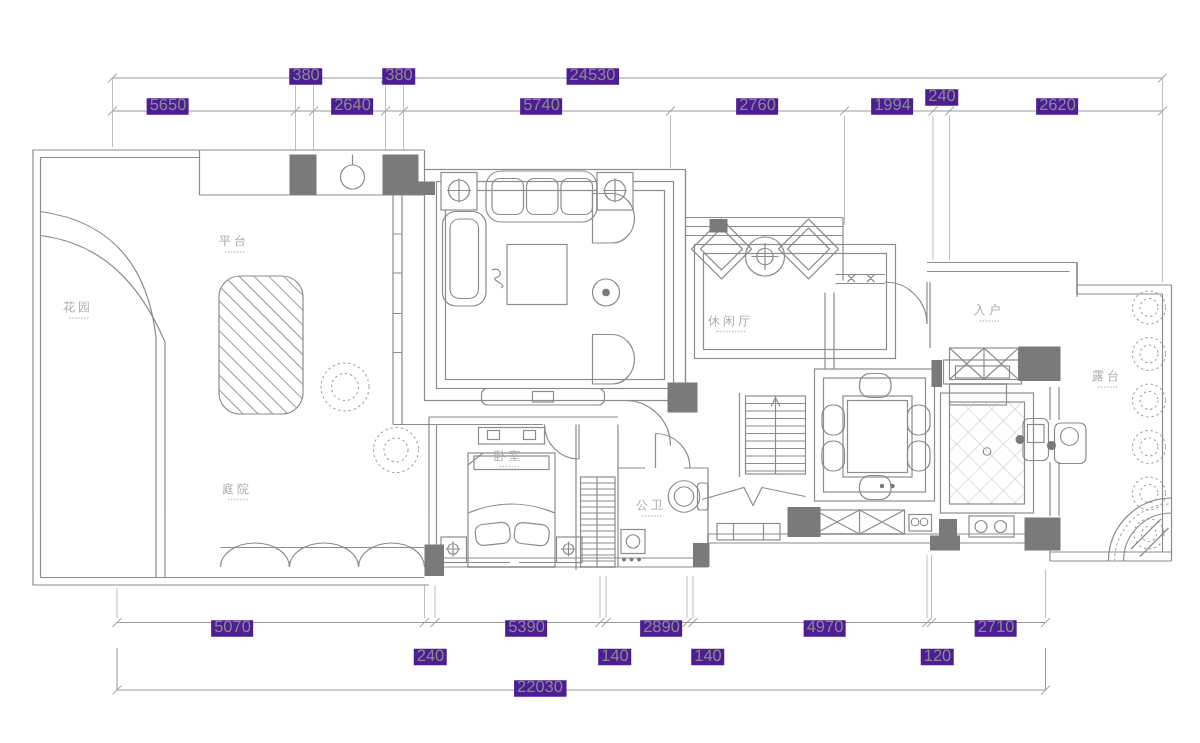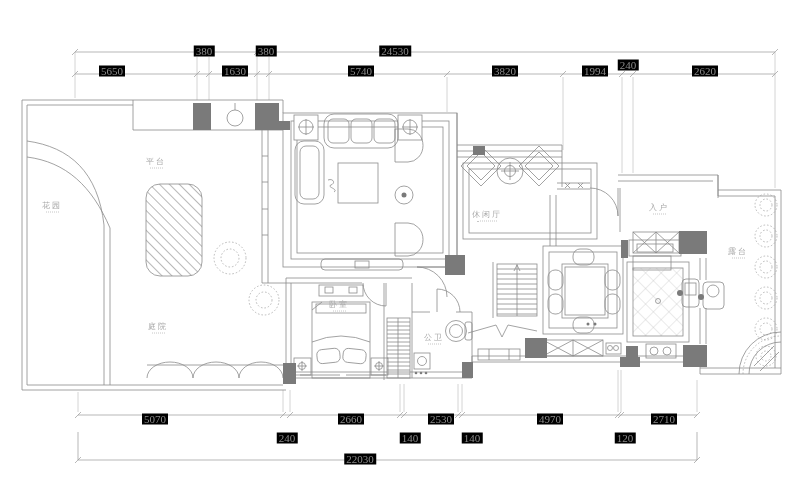--- a/index.html
+++ b/index.html
@@ -1,21 +1,21 @@
 <!DOCTYPE html>
 <html><head>
 <meta charset="utf-8">
 <style>
   html,body{margin:0;padding:0;background:#fff;}
   .canvas{position:relative;width:800px;height:495px;background:#fff;overflow:hidden;
           font-family:"Liberation Serif",serif;}
   .canvas svg{position:absolute;left:0;top:0;}
   .dim{position:absolute;transform:translate(-50%,-50%);font-size:11px;color:#8a8a8a;
-       background:#000000;padding:0 2px;line-height:1;white-space:nowrap;
-       font-family:Liberation Serif, serif;}
+       background:#4c1d95;padding:0 2px;line-height:1;white-space:nowrap;
+       font-family:Liberation Sans, sans-serif;}
   .room{position:absolute;transform:translate(-50%,-50%);font-size:8px;color:#a8a8a8;
         letter-spacing:2px;white-space:nowrap;text-align:right;
         font-family:"Liberation Sans",sans-serif;}
   .room::after{content:"";display:block;margin:1px auto 0;width:65%;
         border-bottom:1px dotted #c6c6c6;}
   .ln{stroke:#8c8c8c;stroke-width:.8;fill:none}
   .lt{stroke:#b0b0b0;stroke-width:.55;fill:none}
   .dm{stroke:#9a9a9a;stroke-width:.7;fill:none}
   .fl{fill:#7a7a7a;stroke:none}
   .wh{fill:#fff;stroke:#8c8c8c;stroke-width:.8}
@@ -239,30 +239,30 @@
     <rect class="fl" x="620" y="357" width="20" height="10"></rect>
     <rect class="fl" x="462" y="362" width="11" height="16"></rect>
   </g>
 </svg>
 
   <span class="dim" style="left:204px;top:51px">380</span>
   <span class="dim" style="left:266px;top:51px">380</span>
   <span class="dim" style="left:395px;top:51px">24530</span>
 
   <span class="dim" style="left:112px;top:71px">5650</span>
-  <span class="dim" style="left:235px;top:71px">1630</span>
+  <span class="dim" style="left:235px;top:71px">2640</span>
   <span class="dim" style="left:361px;top:71px">5740</span>
-  <span class="dim" style="left:505px;top:71px">3820</span>
+  <span class="dim" style="left:505px;top:71px">2760</span>
   <span class="dim" style="left:595px;top:71px">1994</span>
   <span class="dim" style="left:628px;top:65px">240</span>
   <span class="dim" style="left:705px;top:71px">2620</span>
 
   <span class="dim" style="left:155px;top:419px">5070</span>
-  <span class="dim" style="left:351px;top:419px">2660</span>
-  <span class="dim" style="left:441px;top:419px">2530</span>
+  <span class="dim" style="left:351px;top:419px">5390</span>
+  <span class="dim" style="left:441px;top:419px">2890</span>
   <span class="dim" style="left:550px;top:419px">4970</span>
   <span class="dim" style="left:664px;top:419px">2710</span>
 
   <span class="dim" style="left:287px;top:438px">240</span>
   <span class="dim" style="left:410px;top:438px">140</span>
   <span class="dim" style="left:472px;top:438px">140</span>
   <span class="dim" style="left:625px;top:438px">120</span>
 
   <span class="dim" style="left:360px;top:459px">22030</span>
 

